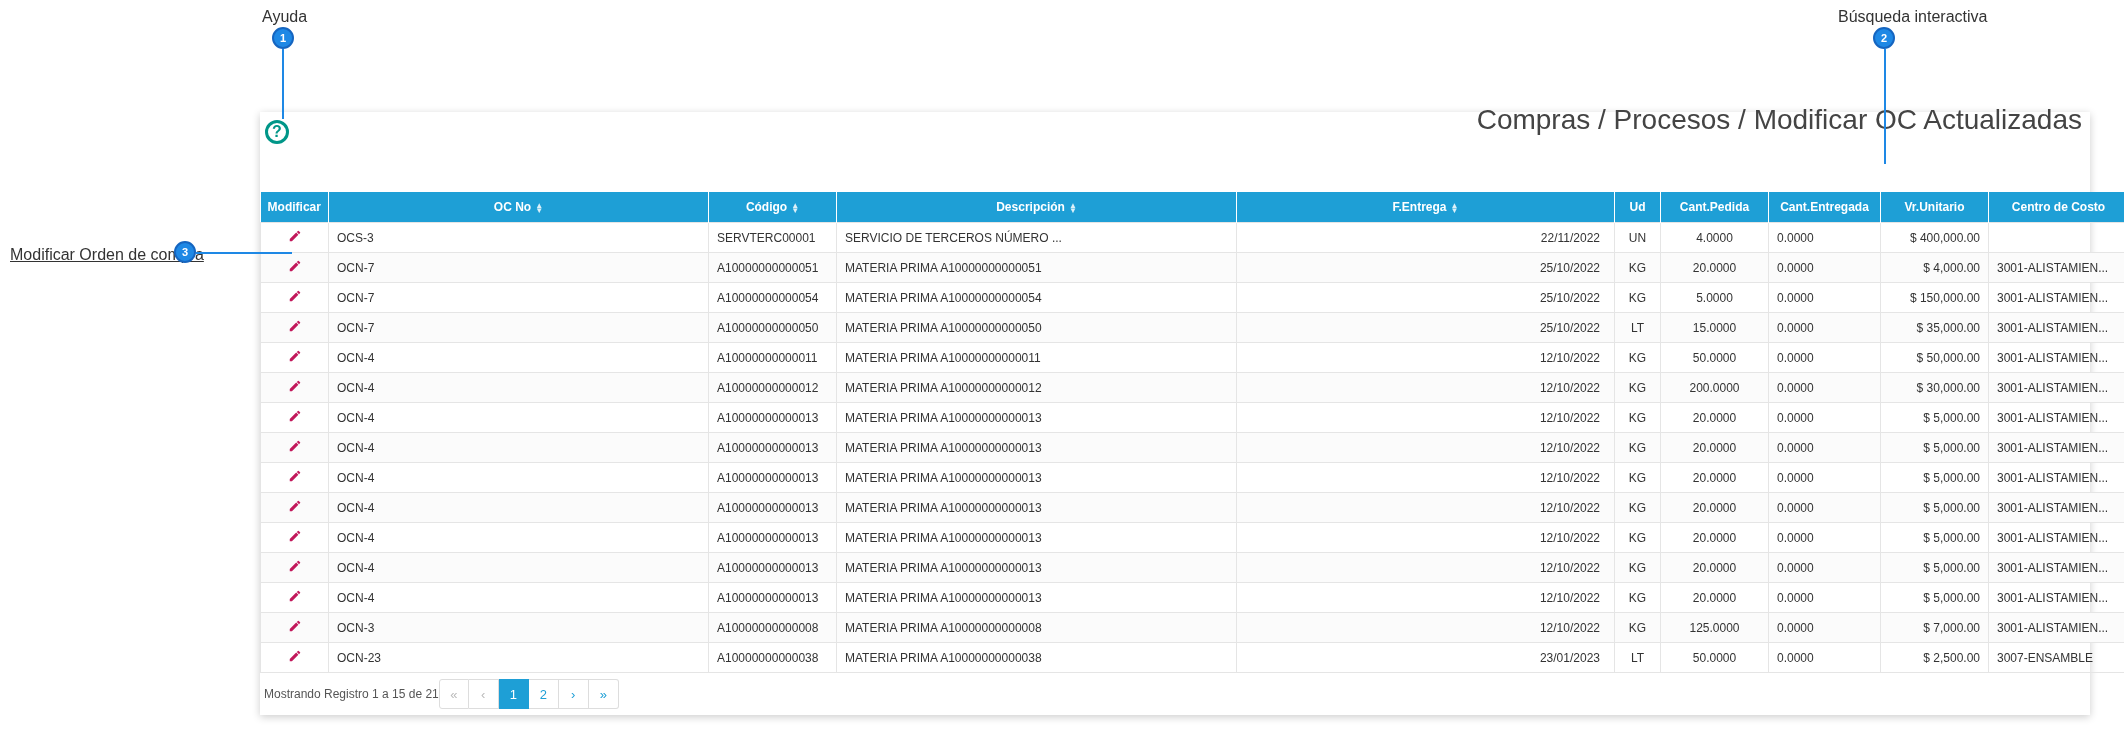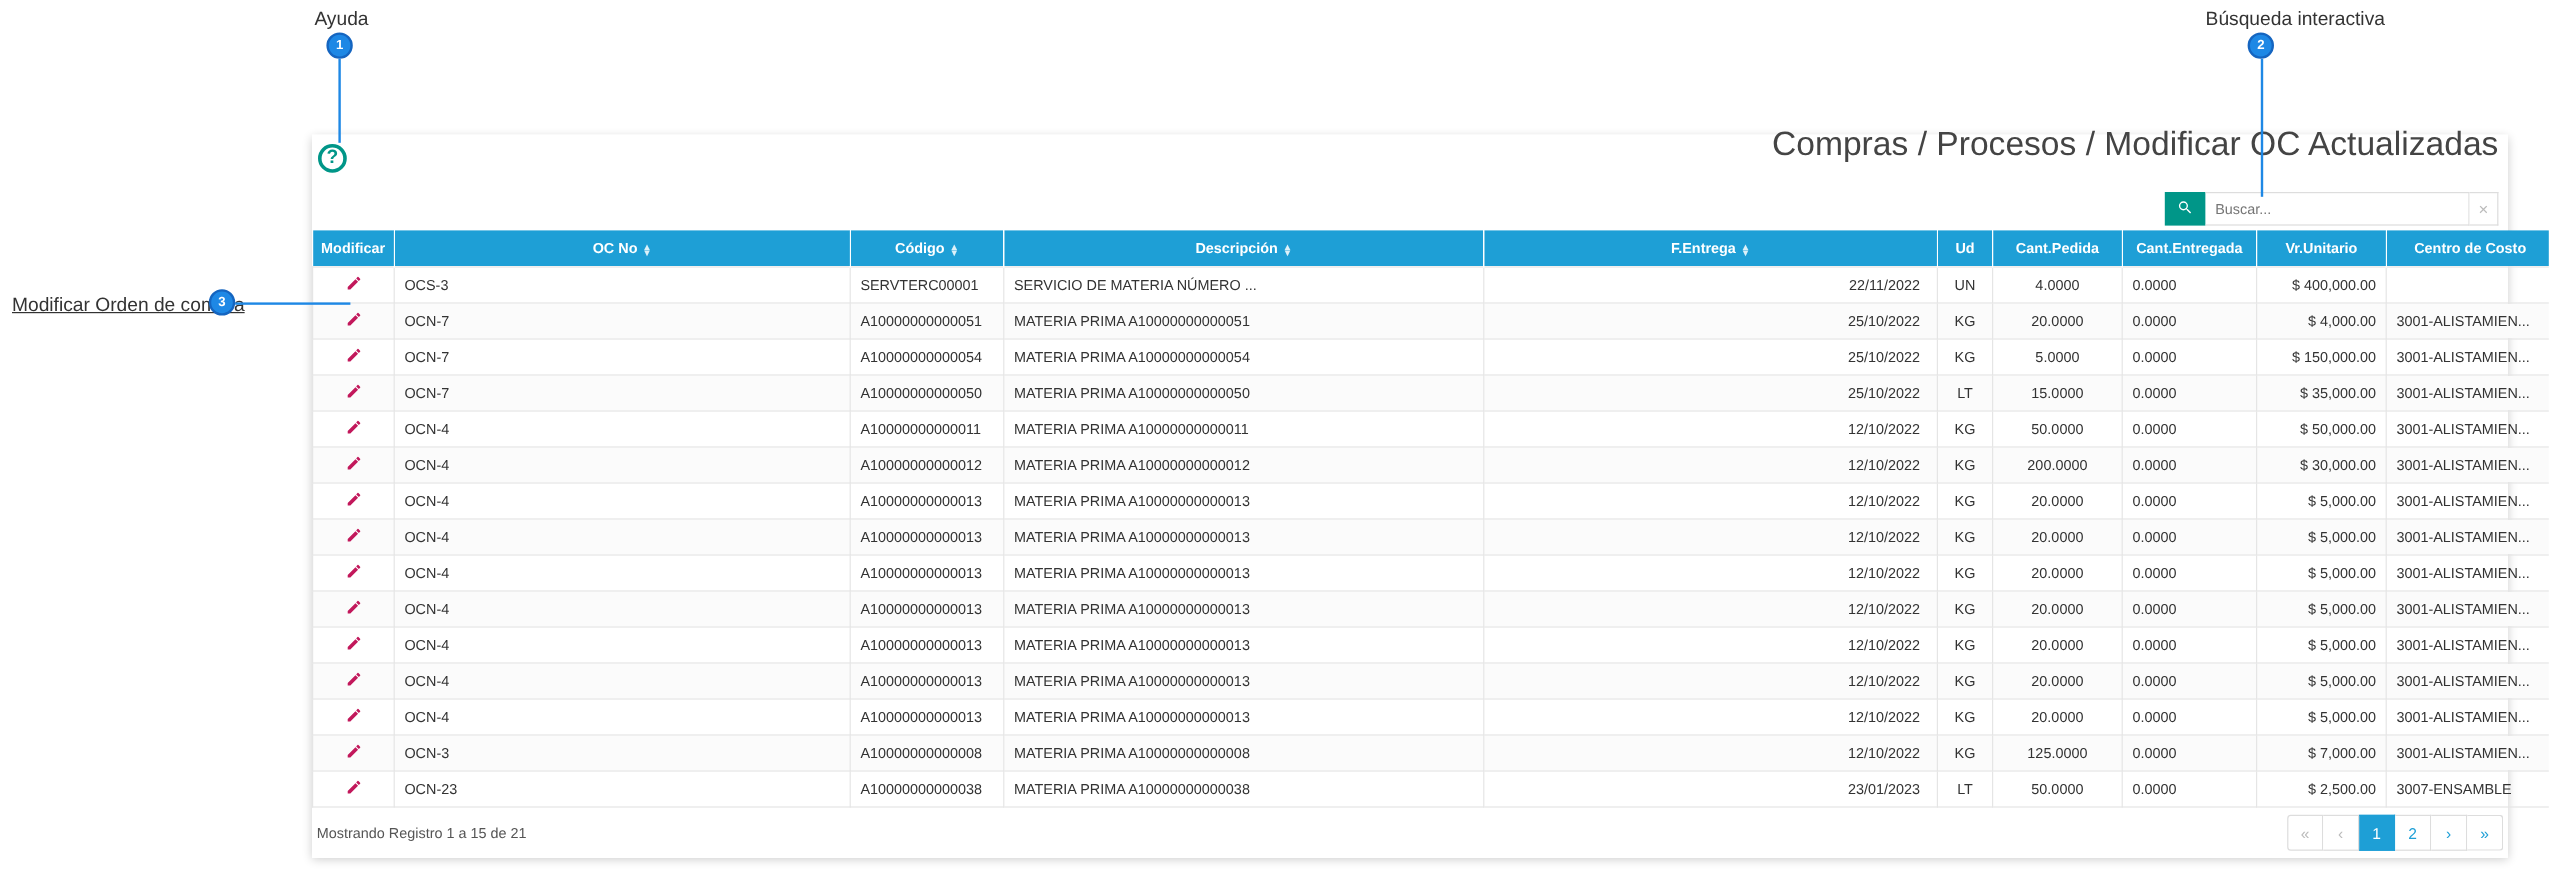--- a/index.html
+++ b/index.html
@@ -164,21 +164,20 @@
   .col-cc { width: 140px; }
 
   .edit-icon {
     display:inline-block;
     cursor:pointer;
   }
   .edit-icon svg { width:14px; height:14px; fill:#C2185B; }
 
   .footer {
     display: flex;
-    justify-content: space-between;
     align-items: center;
     padding: 6px 4px 0 4px;
     font-size: 12px;
     color: #555;
   }
   .pagination {
     display: flex;
     gap: 0;
   }
   .pagination .page {
@@ -217,33 +216,20 @@
 <div class="callout-label" style="left:10px; top:246px;text-decoration:underline;">Modificar Orden de compra</div>
 <div class="callout-badge" style="left:174px; top:241px;">3</div>
 <div class="callout-line" style="left:196px; top:252px; height:2px; width:96px;"></div>
 
 <div class="help-icon">?</div>
 
 <div class="panel">
 
   <div class="breadcrumb">Compras / Procesos / Modificar OC Actualizadas</div>
 
-  <div class="search-bar">
-    <div class="search-btn">
-      <span>
-        <svg viewBox="0 0 24 24">
-            <path d="M15.5 14h-.79l-.28-.27A6.47 6.47 0 0 0 16 9.5 6.5 6.5 0 1 0 9.5 16a6.47 6.47 0 0 0 4.23-1.57l.27.28v.79l5 4.99L20.49 19l-4.99-5zM9.5 14A4.5 4.5 0 1 1 14 9.5 4.5 4.5 0 0 1 9.5 14z"></path>
-          </svg>
-      </span>
-    </div>
-    <input class="search-input" type="text" placeholder="Buscar..." style="">
-    <div class="search-clear">
-      <span>×</span>
-    </div>
-  </div>
 
   <table>
     <colgroup>
       <col class="col-modificar">
         <col class="col-ocno">
         <col class="col-codigo">
         <col class="col-desc">
         <col class="col-fecha">
         <col class="col-ud">
         <col class="col-cantp">
@@ -265,21 +251,21 @@
         <th><span>Centro de Costo</span></th>
       </tr>
     </thead>
     <tbody id="tbody">
         <tr>
           <td class="col-modificar"><span class="edit-icon"><svg viewBox="0 0 24 24">
                 <path d="M3 17.25V21h3.75l11.06-11.06-3.75-3.75L3 17.25zM20.71 7.04a1 1 0 0 0 0-1.41l-2.34-2.34a1 1 0 0 0-1.41 0l-1.83 1.83 3.75 3.75 1.83-1.83z"></path>
               </svg></span></td>
           <td class="col-ocno">OCS-3</td>
           <td class="col-codigo">SERVTERC00001</td>
-          <td class="col-desc">SERVICIO DE MATERIA NÚMERO ...</td>
+          <td class="col-desc">SERVICIO DE TERCEROS NÚMERO ...</td>
           <td class="col-fecha">22/11/2022</td>
           <td class="col-ud">UN</td>
           <td class="col-cantp">4.0000</td>
           <td class="col-cante">0.0000</td>
           <td class="col-vr">$ 400,000.00</td>
           <td class="col-cc"></td>
         </tr>
         <tr>
           <td class="col-modificar"><span class="edit-icon"><svg viewBox="0 0 24 24">
                 <path d="M3 17.25V21h3.75l11.06-11.06-3.75-3.75L3 17.25zM20.71 7.04a1 1 0 0 0 0-1.41l-2.34-2.34a1 1 0 0 0-1.41 0l-1.83 1.83 3.75 3.75 1.83-1.83z"></path>

